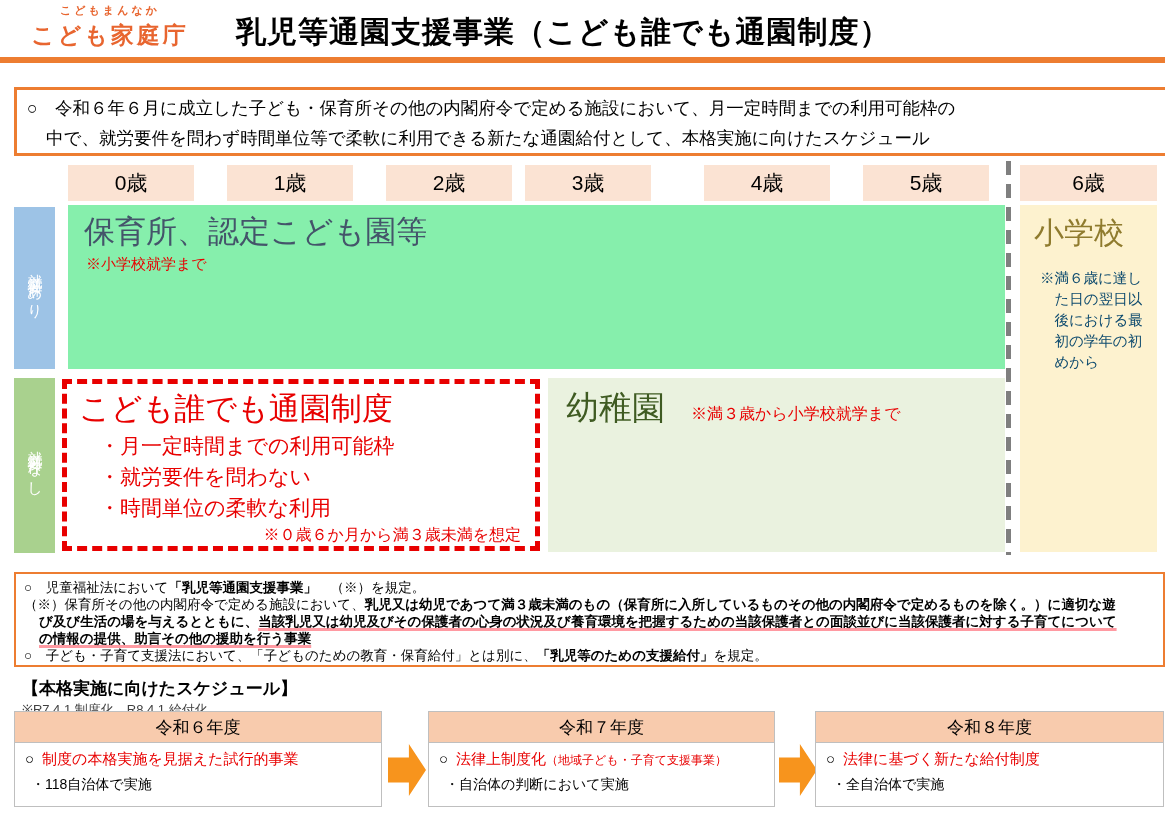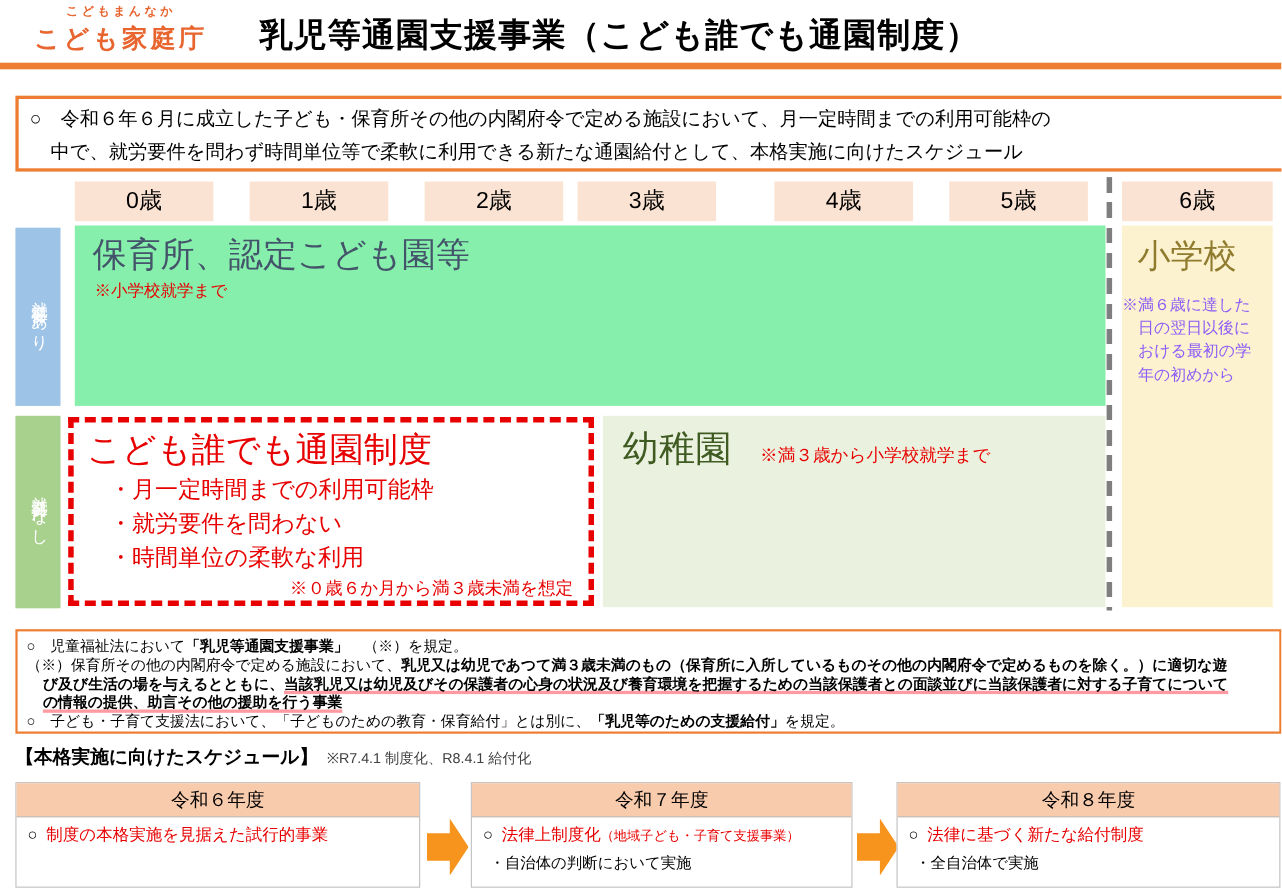--- a/index.html
+++ b/index.html
@@ -59,39 +59,39 @@
   .kg-note{color:#e80000;font-size:16px;margin-left:26px;}
   .age-divider{
     left:1006px;top:161px;width:5px;height:394px;
     background:repeating-linear-gradient(to bottom,#7f7f7f 0 14px,transparent 14px 23px);
   }
   .elementary{
     left:1020px;top:205px;width:137px;height:347px;background:#fdf2cf;
   }
   .el-title{color:#8f7b2e;font-size:30px;padding:8px 0 0 14px;}
   .el-note{
-    color:#8b5cf6;font-size:14.5px;line-height:21px;margin:14px 6px 0 0;
+    color:#0c4a6e;font-size:14.5px;line-height:21px;margin:14px 6px 0 20px;
     padding-left:1em;text-indent:-1em;
   }
   
   .legal{
     left:14px;top:572px;width:1135px;height:86px;border:2px solid #ed7d31;
     font-size:13.5px;line-height:17px;padding:5px 4px 0 8px;background:#fff;
   }
   .legal .hang{padding-left:15px;text-indent:-15px;}
   .legal .cont{padding-left:15px;}
   .b{font-weight:bold;}
   .u{
     text-decoration:underline;
     text-decoration-color:#ff9aa2;
     text-decoration-thickness:2.5px;
     text-underline-offset:2px;
   }
   
-  .sch-heading-row{left:14px;top:677px;display:flex;align-items:baseline;}
+  .sch-heading-row{left:14px;top:677px;display:flex;align-items:baseline;flex-direction:column;}
   .sch-heading{font-size:17px;font-weight:bold;}
   .sch-heading-note{font-size:13px;color:#404040;margin-left:8px;}
   .sch-box{top:711px;border:1px solid #bfbfbf;background:#fff;}
   .sch-box1{left:14px;width:366px;}
   .sch-box2{left:428px;width:345px;}
   .sch-box3{left:815px;width:347px;}
   .sch-head{
     height:30px;background:#f8cbad;border-bottom:1px solid #bfbfbf;
     display:flex;align-items:center;justify-content:center;font-size:17px;
   }
@@ -170,20 +170,21 @@
 
 <div class="abs sch-heading-row">
   <span class="sch-heading">【本格実施に向けたスケジュール】</span>
   <span class="sch-heading-note">※R7.4.1 制度化、R8.4.1 給付化</span>
 </div>
 
 <div class="abs sch-box sch-box1">
   <div class="sch-head">令和６年度</div>
   <div class="sch-body">
     <div class="sch-main"><span class="circ">○</span><span class="red">制度の本格実施を見据えた試行的事業</span><span class="red-sub"></span></div>
+    <div class="sch-detail">・118自治体で実施</div>
   </div>
 </div>
 
 <div class="abs arrow arrow1"></div>
 
 <div class="abs sch-box sch-box2">
   <div class="sch-head">令和７年度</div>
   <div class="sch-body">
     <div class="sch-main"><span class="circ">○</span><span class="red">法律上制度化</span><span class="red-sub">（地域子ども・子育て支援事業）</span></div>
     <div class="sch-detail">・自治体の判断において実施</div>

